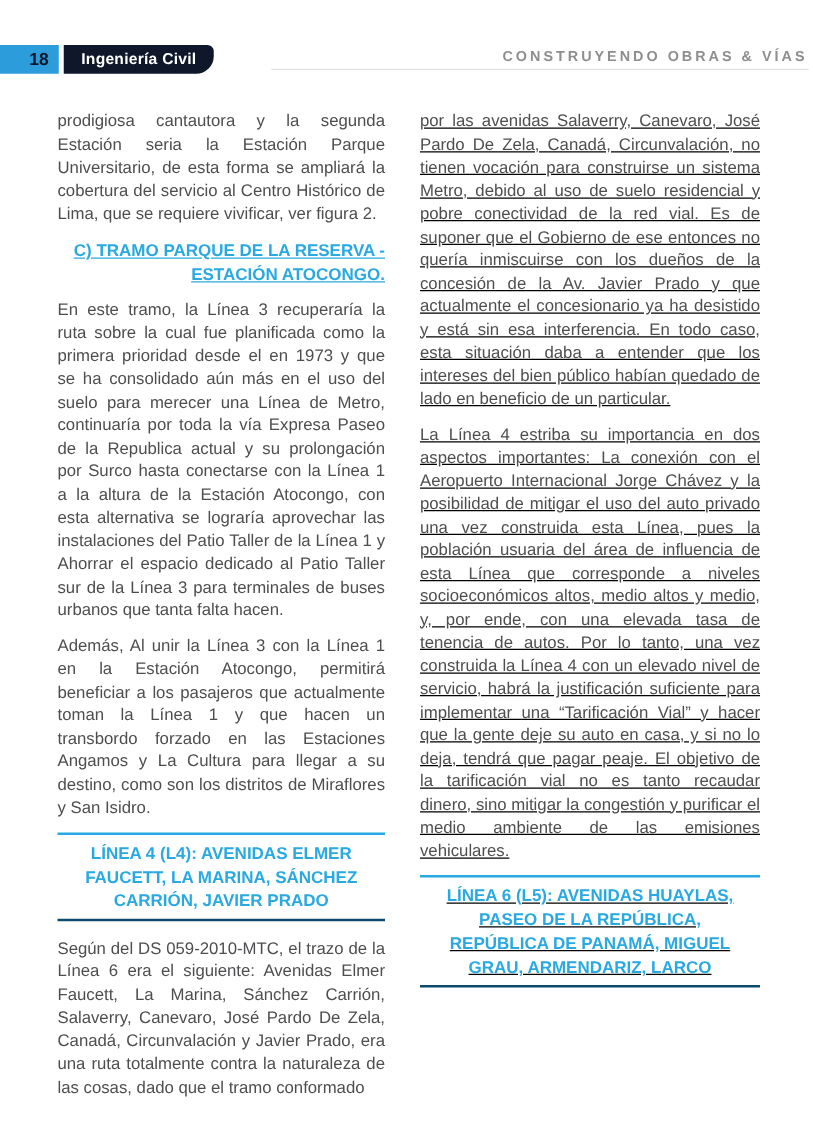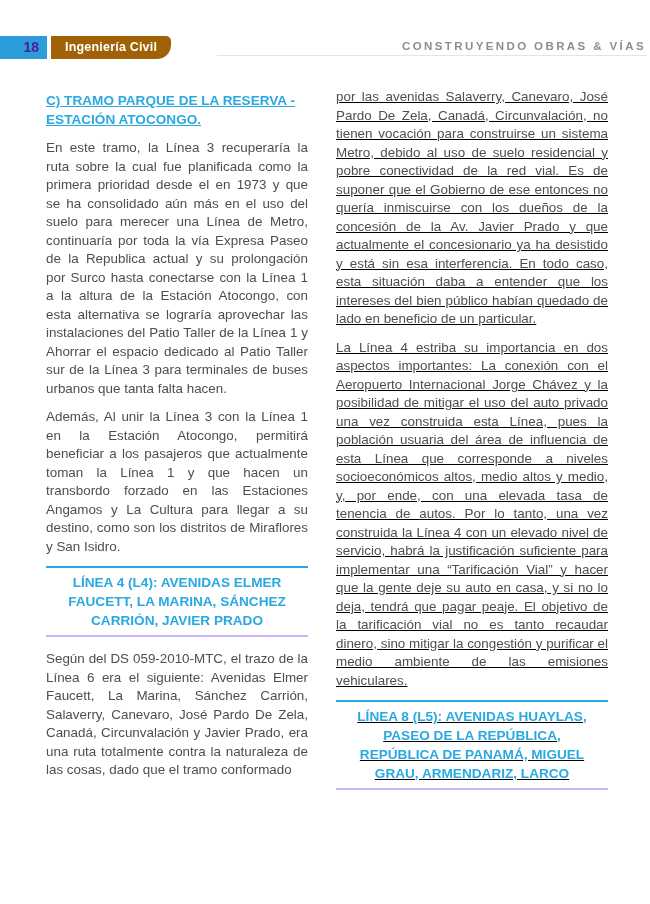--- a/index.html
+++ b/index.html
@@ -8,28 +8,28 @@
     background:#ffffff;
     font-family:"Liberation Sans", sans-serif;
     position:relative;
     overflow:hidden;
   }
 
   
   .page-num-badge {
     position:absolute; left:0; top:36px;
     width:47px; height:23px; box-sizing:border-box;
-    background:#2D9CDB; color:#4c1d95;
+    background:#2D9CDB; color:#0f172a;
     font-size:14px; font-weight:bold;
     line-height:23px; text-align:right; padding-right:8px;
   }
   .section-badge {
     position:absolute; left:51px; top:36px;
     height:23px; box-sizing:border-box;
-    background:#a16207; color:#fff;
+    background:#0f172a; color:#fff;
     font-size:12.5px; font-weight:bold;
     line-height:23px; padding:0 14px;
     border-radius:0 5px 14px 0;
     letter-spacing:0.2px;
   }
   .magazine-title {
     position:absolute; top:40px; right:4px;
     color:#8E8E8E; font-size:11.5px; font-weight:bold;
     letter-spacing:2.4px; white-space:nowrap;
   }
@@ -51,28 +51,28 @@
     margin:0 0 10px;
     color:#4E4E50;
     font-size:13.4px;
     line-height:18.5px;
     text-align:justify;
   }
 
   .heading-underlined {
     color:#29A9E1;
     font-size:13.6px; font-weight:bold;
-    line-height:19px; text-align:left;
+    line-height:19px; text-align:right;
     margin:3px 0 10px;
     text-decoration:underline;
   }
 
   .boxed-heading {
     border-top:2px solid #29A9E1;
-    border-bottom:2px solid #c4b5fd;
+    border-bottom:2px solid #0c4a6e;
     margin:1px 0 13px;
     padding:5px 0;
     text-align:center;
   }
   .boxed-heading .boxed-heading-text {
     display:block;
     padding:0 18px;
     color:#29A9E1;
     font-size:13.6px; font-weight:bold;
     line-height:19px;
@@ -85,38 +85,39 @@
 
 <div class="section-badge">Ingeniería Civil</div>
 
 <div class="magazine-title">CONSTRUYENDO OBRAS &amp; VÍAS</div>
 
 <div class="header-rule"></div>
 
 <div class="content">
 
   <div class="col col-left">
+    <p class="body">prodigiosa cantautora y la segunda Estación seria la Estación Parque Universitario, de esta forma se ampliará la cobertura del servicio al Centro Histórico de Lima, que se requiere vivificar, ver figura 2.</p>
 
     <div class="heading-underlined">C) TRAMO PARQUE DE LA RESERVA - ESTACIÓN ATOCONGO.</div>
 
     <p class="body">En este tramo, la Línea 3 recuperaría la ruta sobre la cual fue planificada como la primera prioridad desde el en 1973 y que se ha consolidado aún más en el uso del suelo para merecer una Línea de Metro, continuaría por toda la vía Expresa Paseo de la Republica actual y su prolongación por Surco hasta conectarse con la Línea 1 a la altura de la Estación Atocongo, con esta alternativa se lograría aprovechar las instalaciones del Patio Taller de la Línea 1 y Ahorrar el espacio dedicado al Patio Taller sur de la Línea 3 para terminales de buses urbanos que tanta falta hacen.</p>
 
     <p class="body">Además, Al unir la Línea 3 con la Línea 1 en la Estación Atocongo, permitirá beneficiar a los pasajeros que actualmente toman la Línea 1 y que hacen un transbordo forzado en las Estaciones Angamos y La Cultura para llegar a su destino, como son los distritos de Miraflores y San Isidro.</p>
 
     <div class="boxed-heading">
       <span class="boxed-heading-text">LÍNEA 4 (L4): AVENIDAS ELMER FAUCETT, LA MARINA, SÁNCHEZ CARRIÓN, JAVIER PRADO</span>
     </div>
 
     <p class="body">Según del DS 059-2010-MTC, el trazo de la Línea 6 era el siguiente: Avenidas Elmer Faucett, La Marina, Sánchez Carrión, Salaverry, Canevaro, José Pardo De Zela, Canadá, Circunvalación y Javier Prado, era una ruta totalmente contra la naturaleza de las cosas, dado que el tramo conformado</p>
   </div>
 
   <div class="col col-right">
     <p class="body">por las avenidas Salaverry, Canevaro, José Pardo De Zela, Canadá, Circunvalación, no tienen vocación para construirse un sistema Metro, debido al uso de suelo residencial y pobre conectividad de la red vial. Es de suponer que el Gobierno de ese entonces no quería inmiscuirse con los dueños de la concesión de la Av. Javier Prado y que actualmente el concesionario ya ha desistido y está sin esa interferencia. En todo caso, esta situación daba a entender que los intereses del bien público habían quedado de lado en beneficio de un particular.</p>
 
     <p class="body">La Línea 4 estriba su importancia en dos aspectos importantes: La conexión con el Aeropuerto Internacional Jorge Chávez y la posibilidad de mitigar el uso del auto privado una vez construida esta Línea, pues la población usuaria del área de influencia de esta Línea que corresponde a niveles socioeconómicos altos, medio altos y medio, y, por ende, con una elevada tasa de tenencia de autos. Por lo tanto, una vez construida la Línea 4 con un elevado nivel de servicio, habrá la justificación suficiente para implementar una “Tarificación Vial” y hacer que la gente deje su auto en casa, y si no lo deja, tendrá que pagar peaje. El objetivo de la tarificación vial no es tanto recaudar dinero, sino mitigar la congestión y purificar el medio ambiente de las emisiones vehiculares.</p>
 
     <div class="boxed-heading">
-      <span class="boxed-heading-text">LÍNEA 8 (L5): AVENIDAS HUAYLAS, PASEO DE LA REPÚBLICA, REPÚBLICA DE PANAMÁ, MIGUEL GRAU, ARMENDARIZ, LARCO</span>
+      <span class="boxed-heading-text">LÍNEA 6 (L5): AVENIDAS HUAYLAS, PASEO DE LA REPÚBLICA, REPÚBLICA DE PANAMÁ, MIGUEL GRAU, ARMENDARIZ, LARCO</span>
     </div>
 
   </div>
 
 </div>
 
 </body></html>

